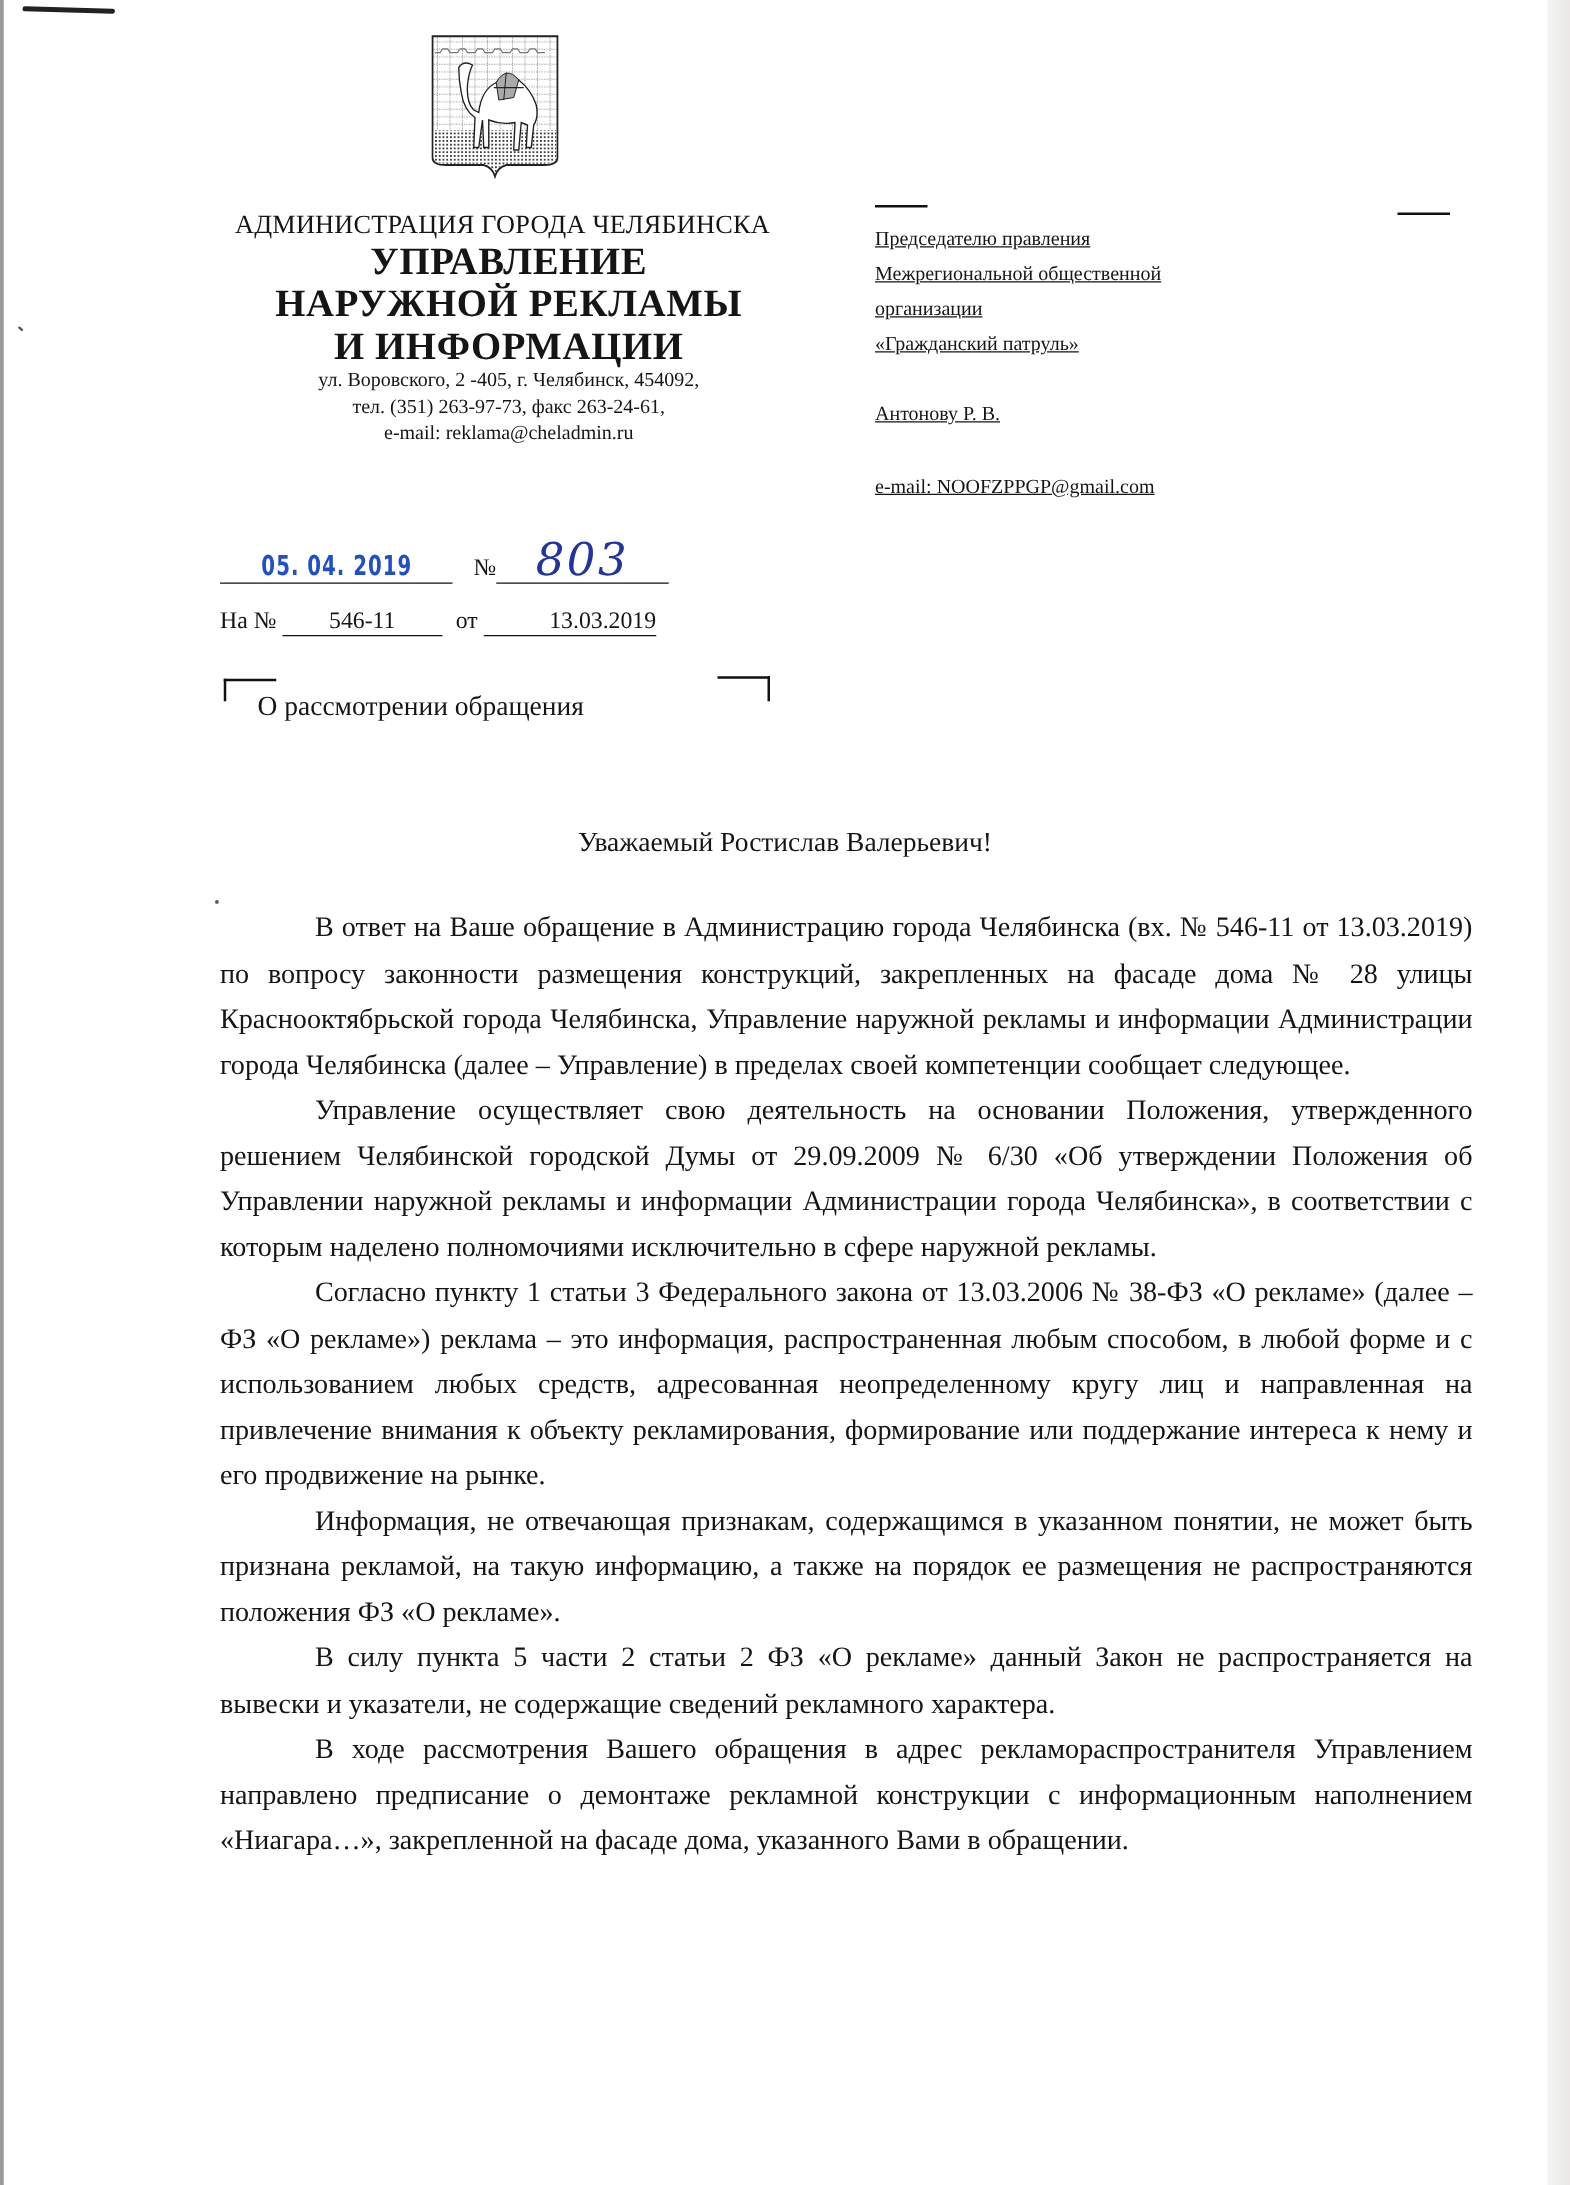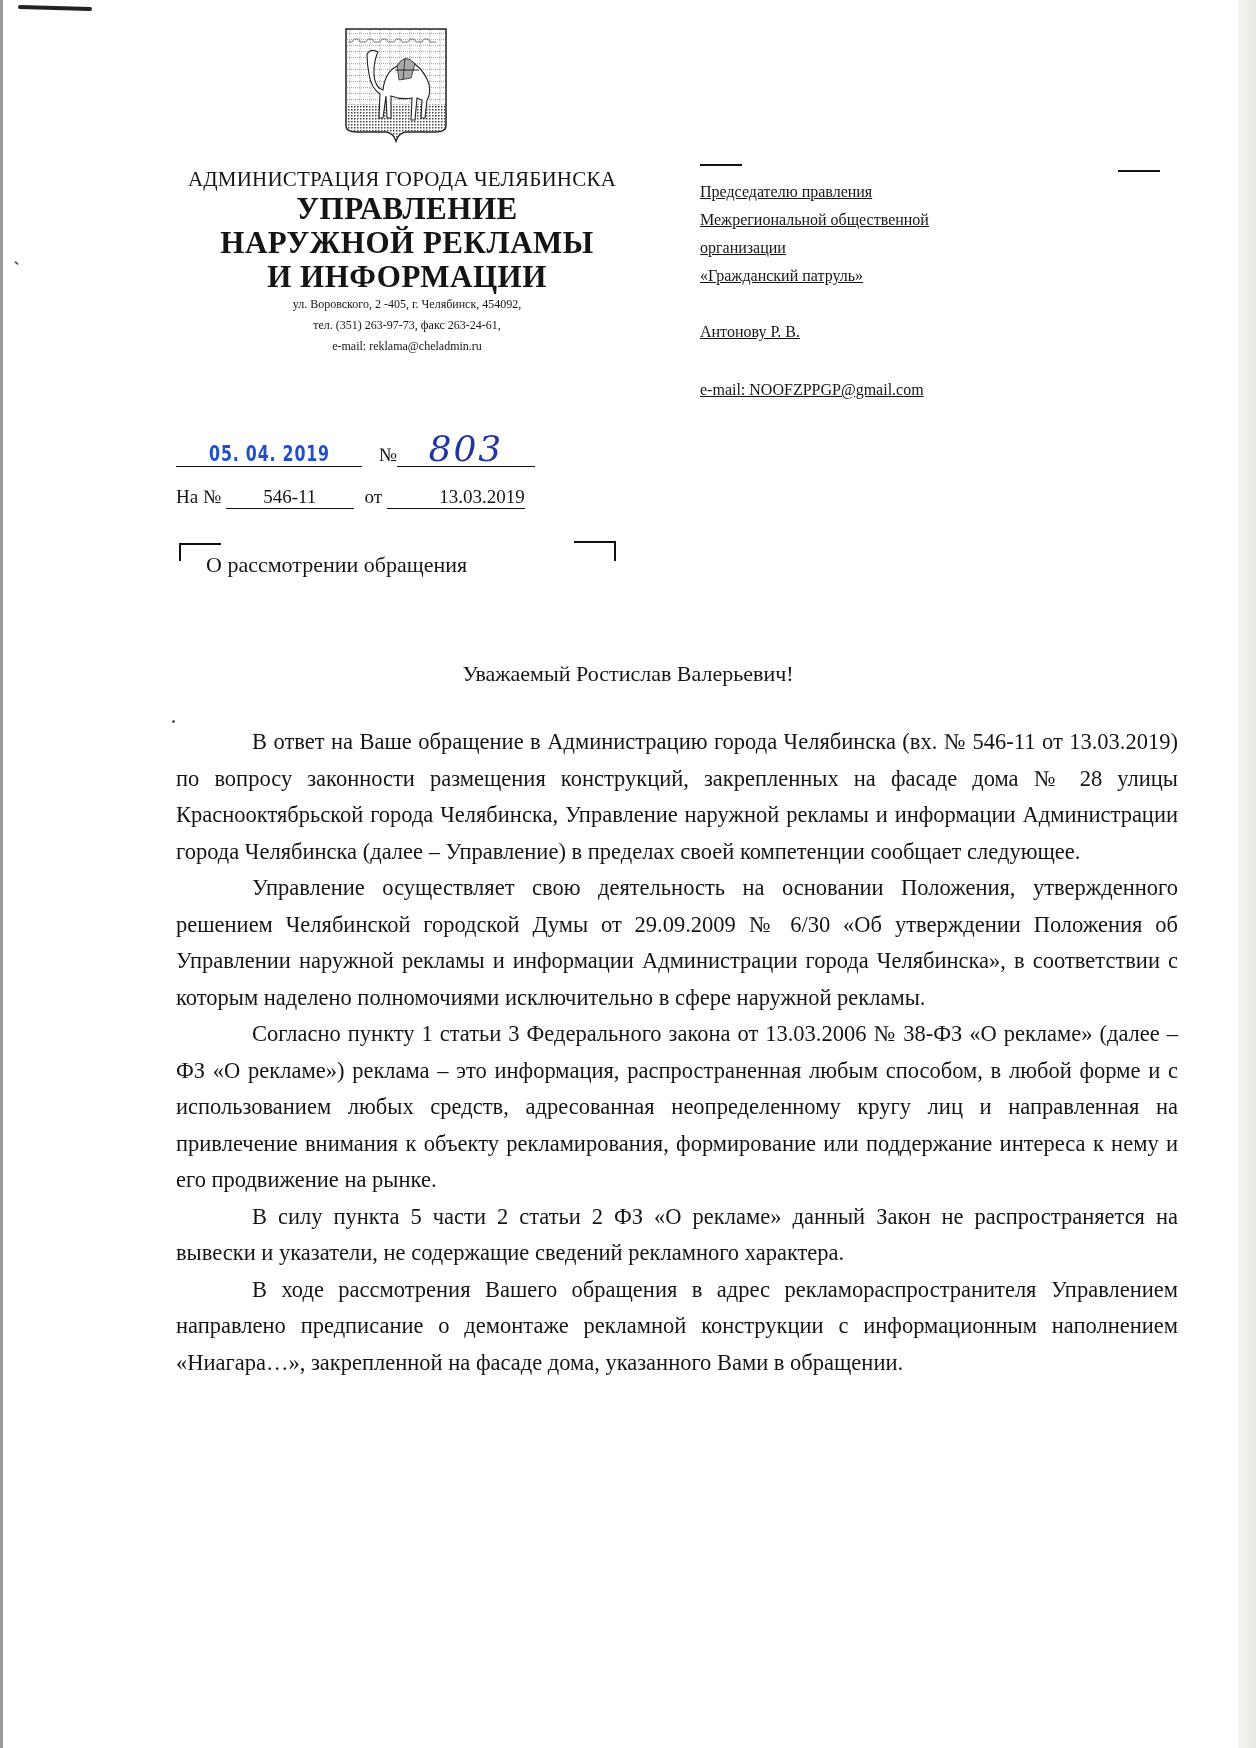--- a/index.html
+++ b/index.html
@@ -24,21 +24,21 @@
     }
     .speck { position: absolute; width: 3px; height: 3px; background: #555; border-radius: 50%; }
 
     
     .emblem { position: absolute; left: 345px; top: 28px; width: 102px; height: 115px; }
 
     
     .sender { position: absolute; left: 172px; top: 166px; width: 470px; text-align: center; }
     .sender .admin { font-size: 21px; letter-spacing: 0.2px; line-height: 26px; margin-left: -10px; }
     .sender .dept { font-weight: bold; font-size: 31px; line-height: 34px; letter-spacing: 0.5px; }
-    .sender .addr { font-size: 12px; line-height: 21px; }
+    .sender .addr { font-size: 16px; line-height: 21px; }
 
     
     .reg-line { position: absolute; font-size: 19px; margin-top: 36px; }
     .reg1 { left: 176px; top: 392px; }
     .reg2 { left: 176px; top: 450px; }
     .uline { display: inline-block; border-bottom: 1px solid #111; text-align: center; }
     .stamp-date { color: #1f4fc9; font-family: "DejaVu Sans Condensed", "DejaVu Sans", sans-serif; font-weight: bold; font-size: 22px; letter-spacing: 1px; transform: scaleX(0.8); display: inline-block; }
     .ink-num { color: #22359f; font-style: italic; font-size: 36px; font-family: "DejaVu Serif", serif; letter-spacing: 2px; }
 
     
@@ -130,15 +130,16 @@
 <div class="bracket" style="left:179px;top:543px;width:40px;height:16px;border-width:2px 0 0 2px;"></div>
 <div class="bracket" style="left:574px;top:541px;width:40px;height:18px;border-width:2px 2px 0 0;"></div>
 <div class="subject">О рассмотрении обращения</div>
 
 <div class="salutation">Уважаемый Ростислав Валерьевич!</div>
 
 <div class="body-text">
   <p>В ответ на Ваше обращение в Администрацию города Челябинска (вх. № 546-11 от 13.03.2019) по вопросу законности размещения конструкций, закрепленных на фасаде дома № 28 улицы Краснооктябрьской города Челябинска, Управление наружной рекламы и информации Администрации города Челябинска (далее – Управление) в пределах своей компетенции сообщает следующее.</p>
   <p>Управление осуществляет свою деятельность на основании Положения, утвержденного решением Челябинской городской Думы от 29.09.2009 № 6/30 «Об утверждении Положения об Управлении наружной рекламы и информации Администрации города Челябинска», в соответствии с которым наделено полномочиями исключительно в сфере наружной рекламы.</p>
   <p>Согласно пункту 1 статьи 3 Федерального закона от 13.03.2006 № 38-ФЗ «О рекламе» (далее – ФЗ «О рекламе») реклама – это информация, распространенная любым способом, в любой форме и с использованием любых средств, адресованная неопределенному кругу лиц и направленная на привлечение внимания к объекту рекламирования, формирование или поддержание интереса к нему и его продвижение на рынке.</p>
+  <p>Информация, не отвечающая признакам, содержащимся в указанном понятии, не может быть признана рекламой, на такую информацию, а также на порядок ее размещения не распространяются положения ФЗ «О рекламе».</p>
   <p>В силу пункта 5 части 2 статьи 2 ФЗ «О рекламе» данный Закон не распространяется на вывески и указатели, не содержащие сведений рекламного характера.</p>
   <p>В ходе рассмотрения Вашего обращения в адрес рекламораспространителя Управлением направлено предписание о демонтаже рекламной конструкции с информационным наполнением «Ниагара…», закрепленной на фасаде дома, указанного Вами в обращении.</p>
 </div>
 
 </body></html>

